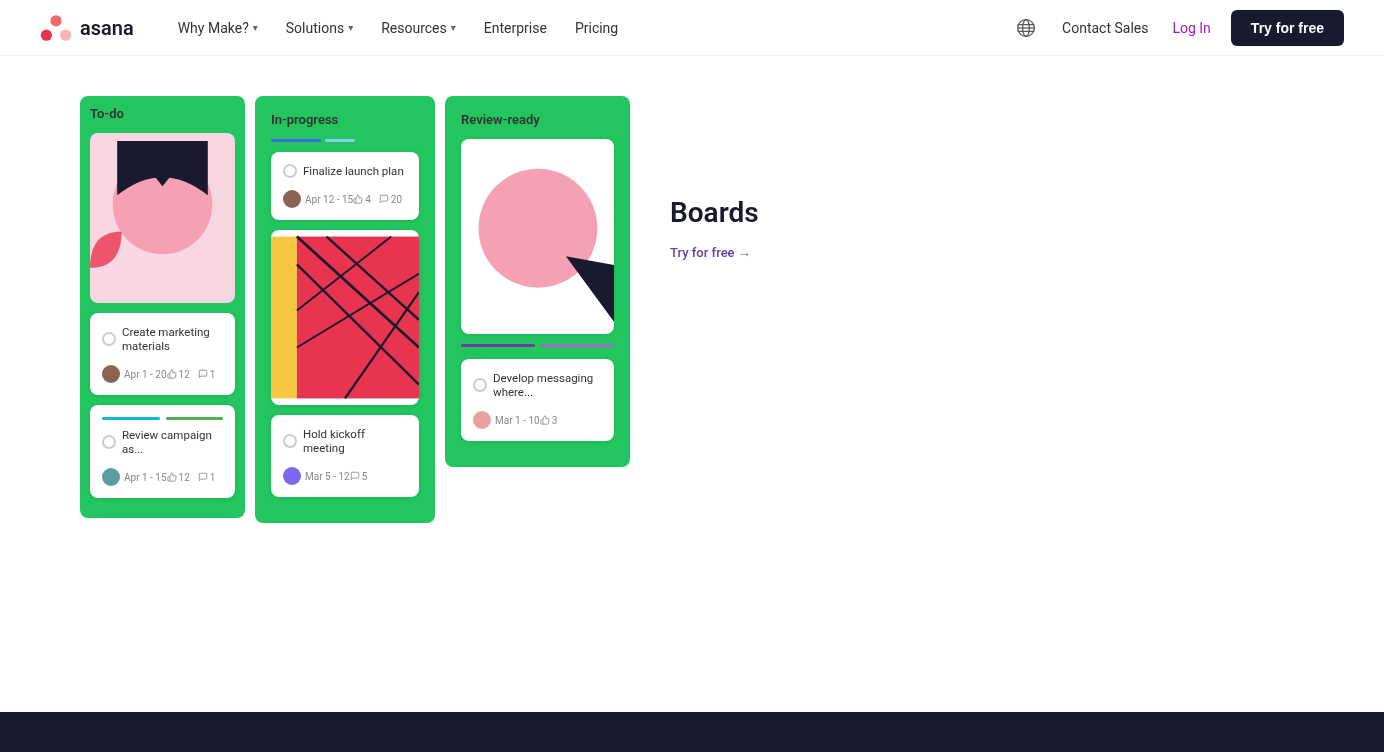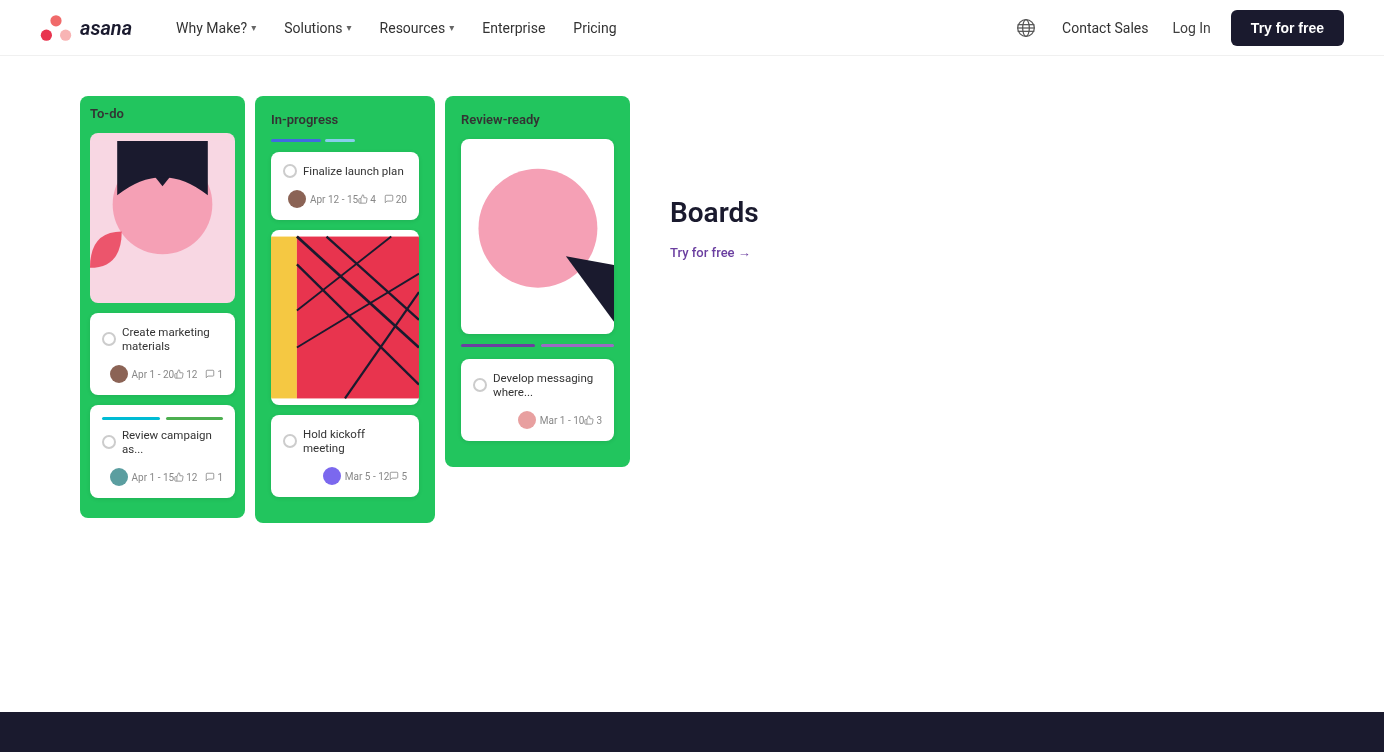--- a/index.html
+++ b/index.html
@@ -15,21 +15,20 @@
       background: #fff;
       position: relative;
       z-index: 10;
     }
     .nav-logo {
       display: flex;
       align-items: center;
       gap: 8px;
       margin-right: 32px;
       text-decoration: none;
-      font-style: italic;
     }
     .logo-icon {
       width: 32px;
       height: 28px;
     }
     .logo-text {
       font-size: 20px;
       font-weight: 600;
       color: #1a1a2e;
     }
@@ -70,21 +69,21 @@
       font-size: 18px;
     }
     .contact-sales {
       font-size: 14px;
       color: #333;
       cursor: pointer;
       padding: 8px 4px;
     }
     .login-btn {
       font-size: 14px;
-      color: #404040;
+      color: #a21caf;
       cursor: pointer;
       padding: 8px 4px;
     }
     .try-free-btn {
       background: #1a1a2e;
       color: #fff;
       border: none;
       padding: 10px 20px;
       border-radius: 6px;
       font-size: 14px;
@@ -157,21 +156,21 @@
       border: 2px solid #ccc;
       flex-shrink: 0;
     }
     .task-name {
       font-size: 11.5px;
       color: #333;
     }
     .card-meta {
       display: flex;
       align-items: center;
-      justify-content: flex-end;
+      justify-content: flex-start;
       margin-top: 12px;
     }
     .meta-left {
       display: flex;
       align-items: center;
       gap: 4px;
     }
     .avatar-small {
       width: 18px;
       height: 18px;

